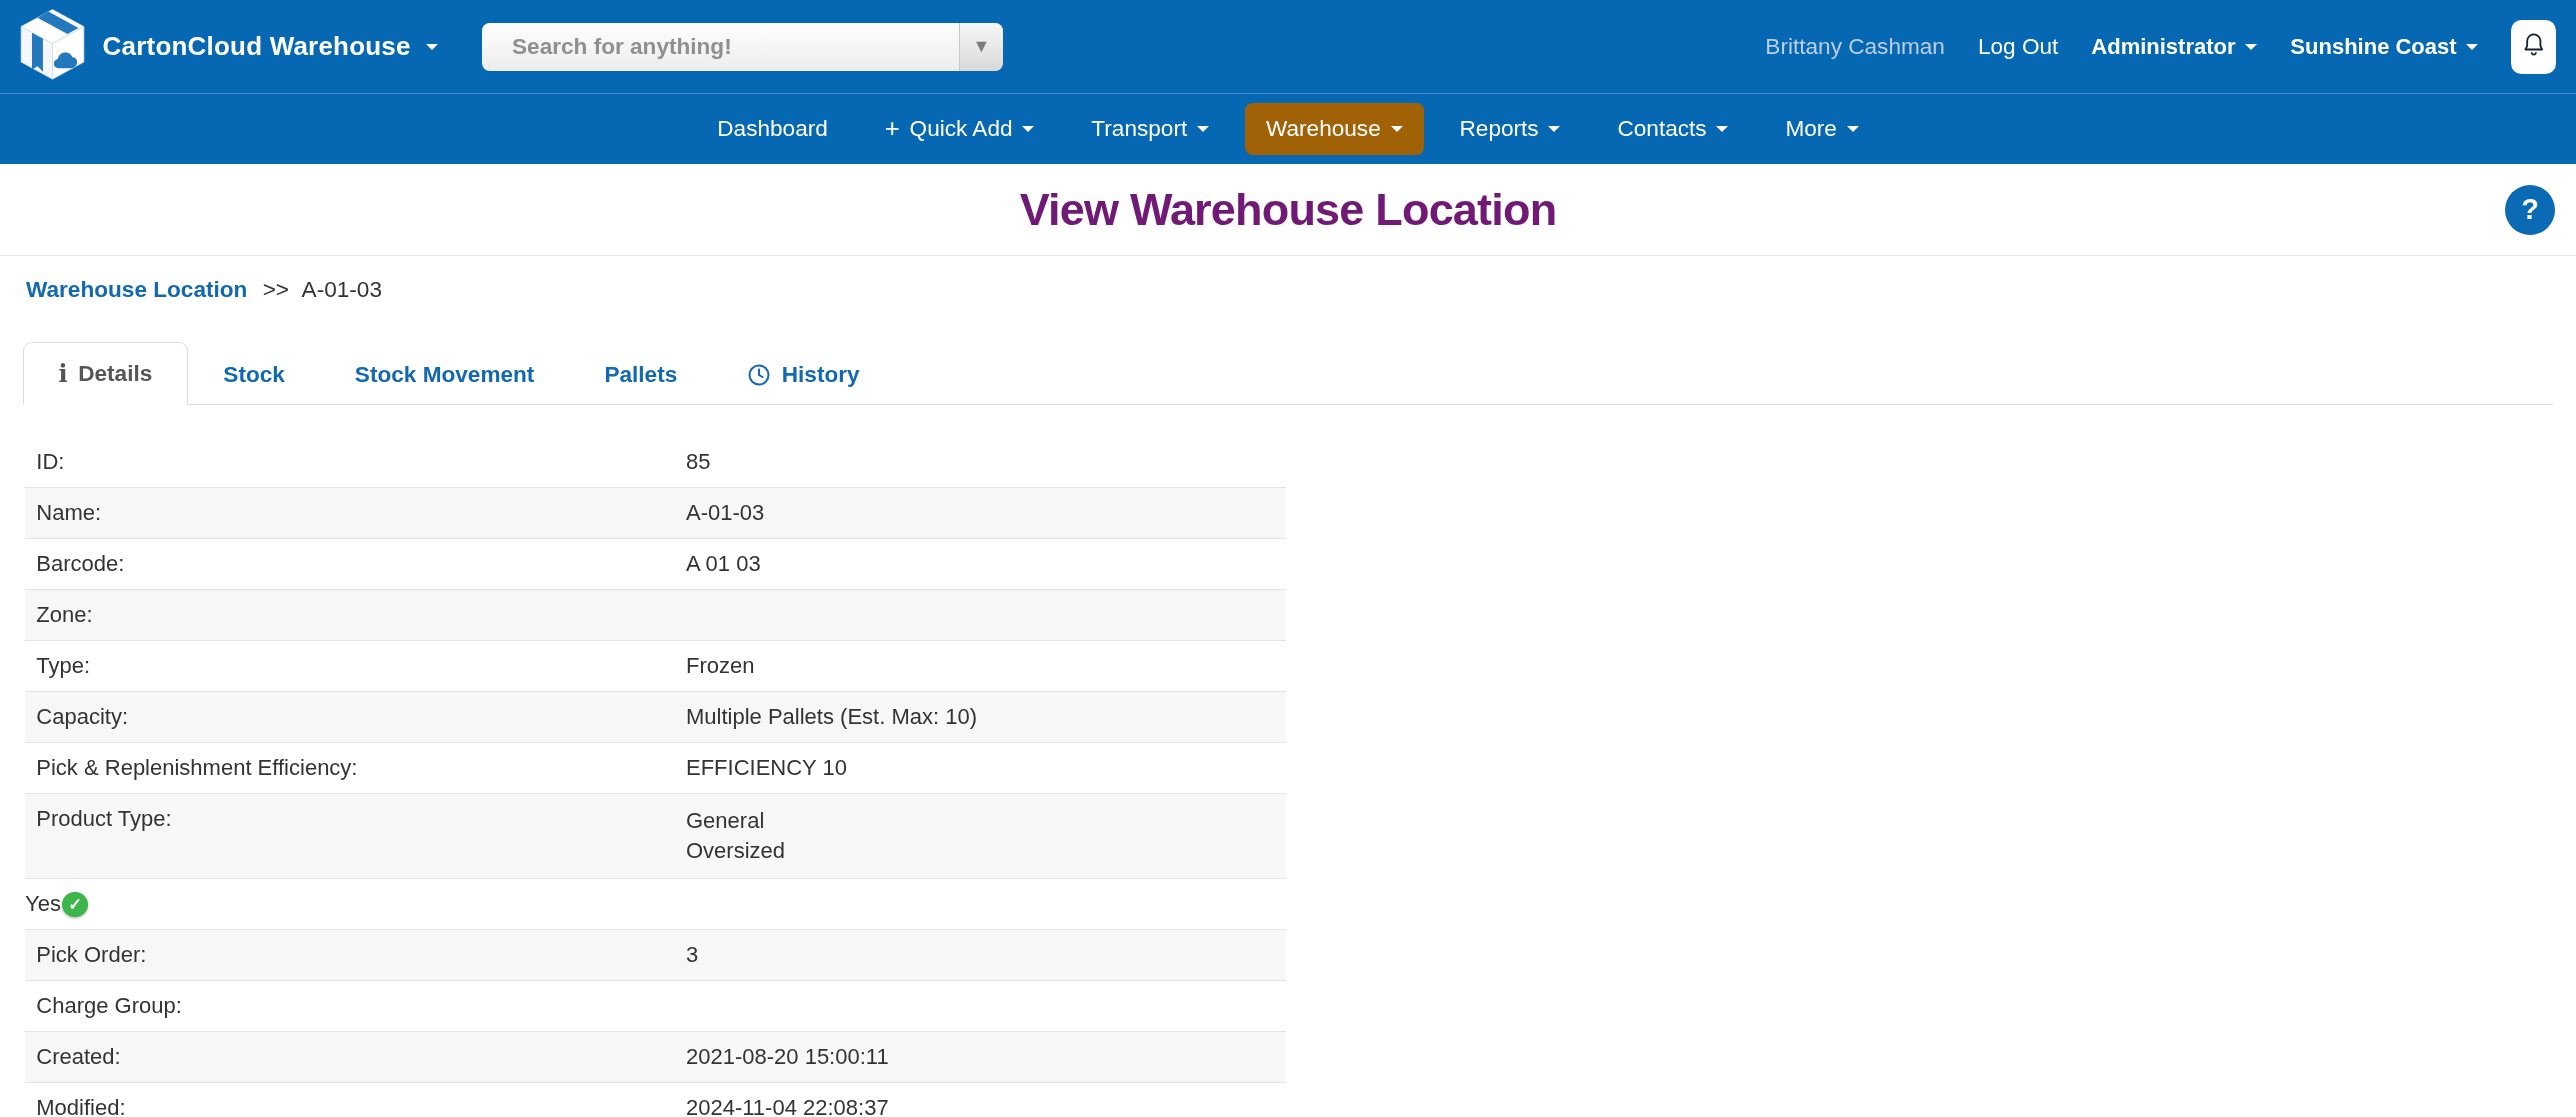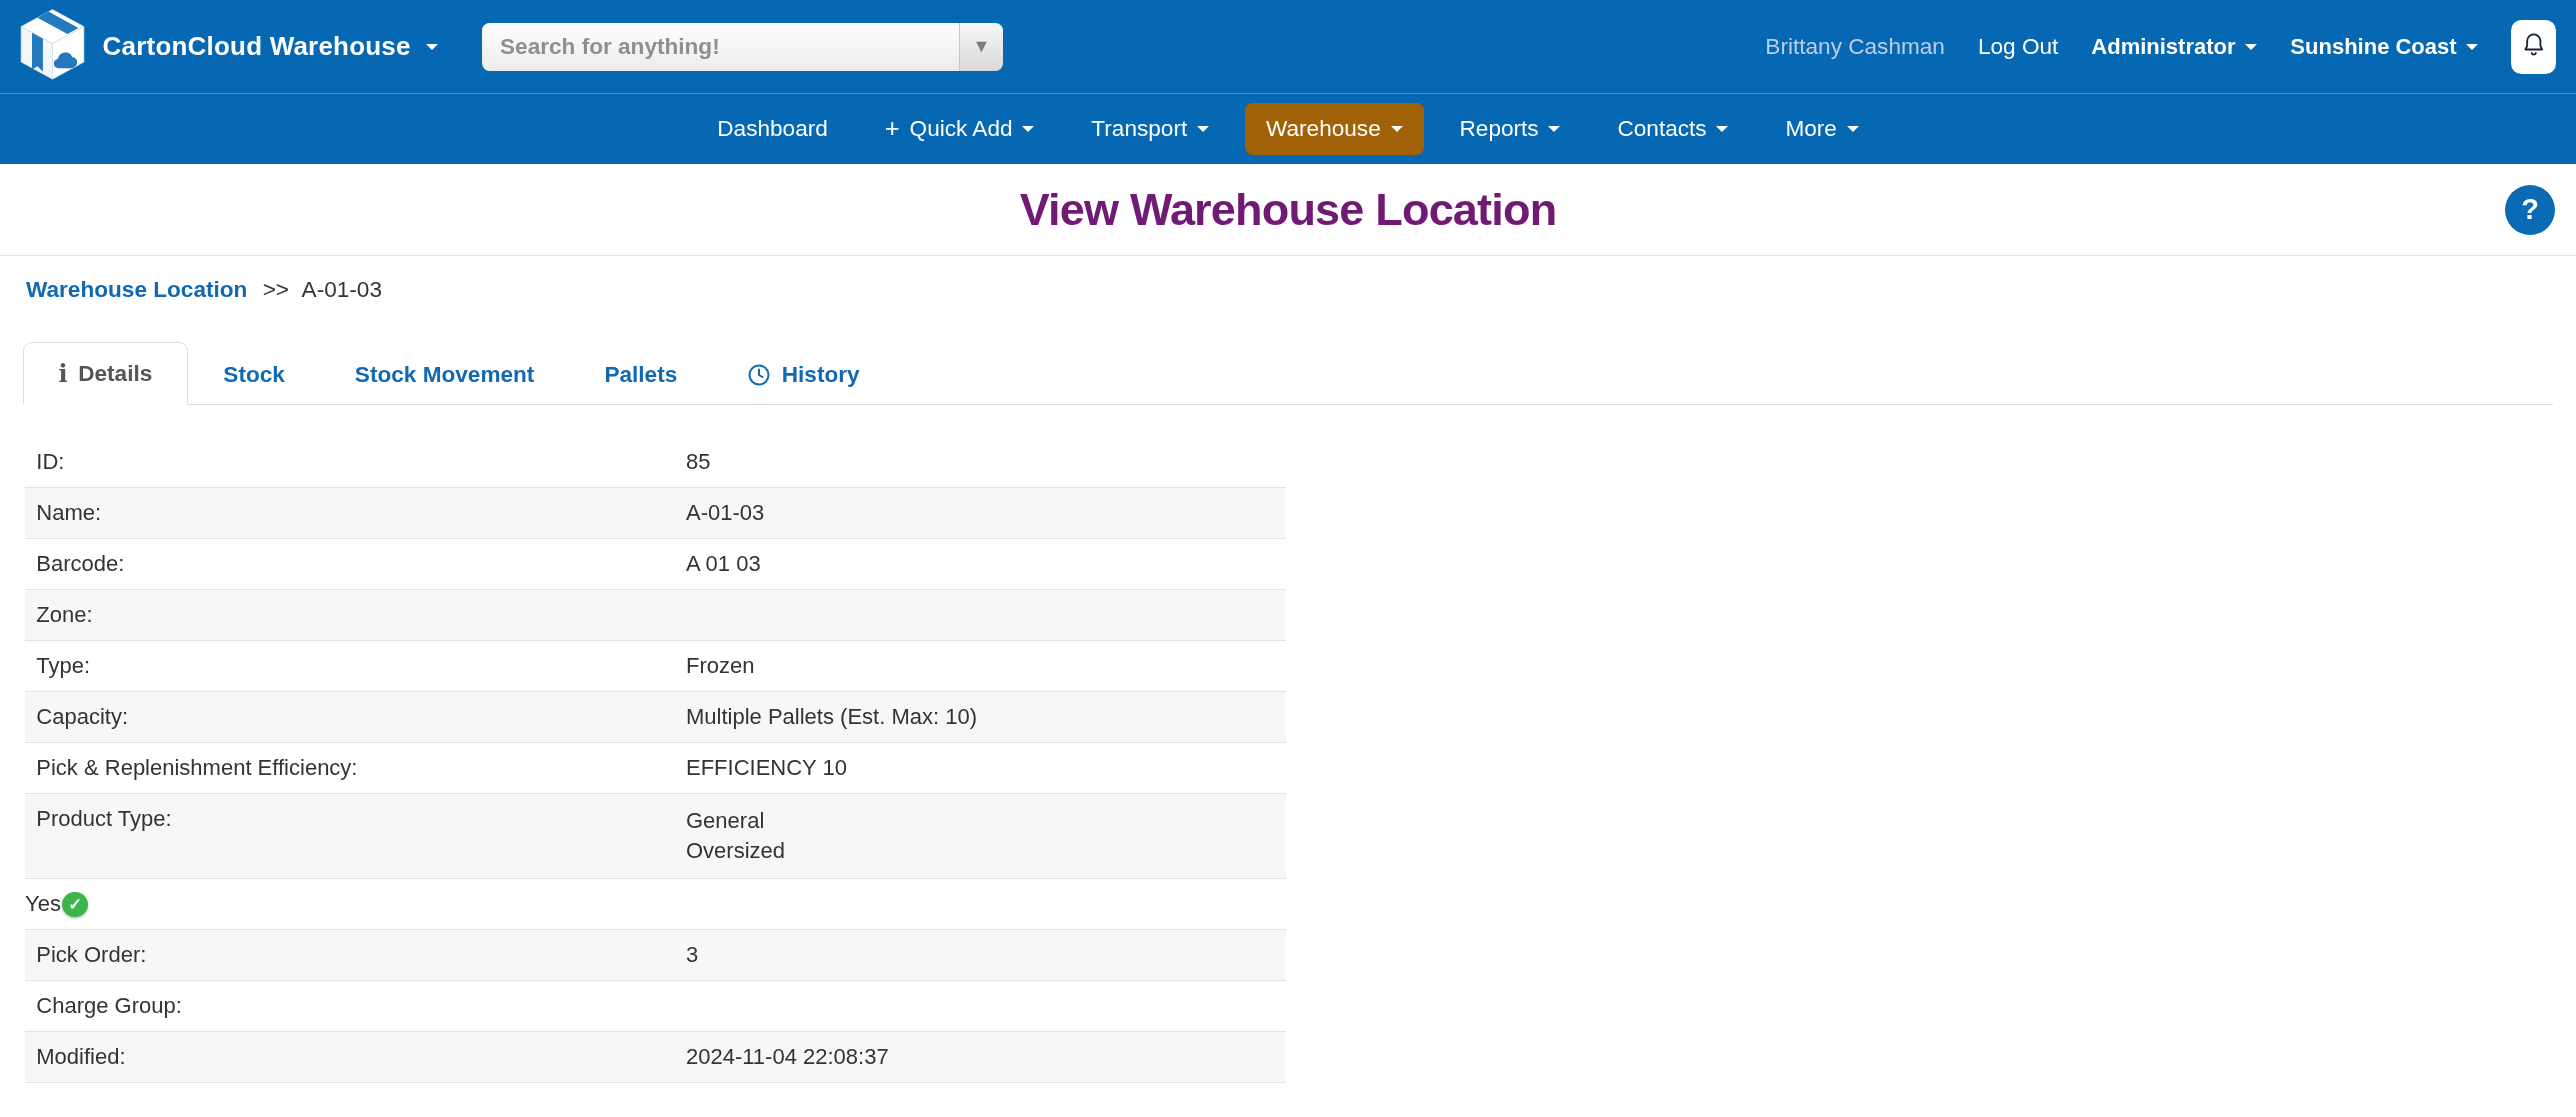--- a/index.html
+++ b/index.html
@@ -12,21 +12,21 @@
   .brand-group { position:absolute; left:16.6px; top:0; height:100%;
     display:flex; align-items:center; gap:15px; }
   .brand-text { color:#fff; font-size:26px; font-weight:bold; letter-spacing:0.2px; cursor:pointer; }
   .caret { display:inline-block; width:0; height:0;
     border-left:6.8px solid transparent; border-right:6.8px solid transparent;
     border-top:7.5px solid #fff; }
   .caret.small { border-left-width:6px; border-right-width:6px; border-top-width:6.8px; }
 
   .search-group { position:absolute; left:482px; top:22.6px; width:521px; height:48px;
     display:flex; border-radius:7.5px; overflow:hidden; box-shadow:inset 0 1.5px 2.3px rgba(0,0,0,.15); }
-  .search-group input { flex:1; border:none; outline:none; padding:0 18px;
+  .search-group input { flex:1; border:none; outline:none; padding:0 30px;
     font-family:inherit; font-size:22.6px; font-weight:600; color:#555;
     background:linear-gradient(#fefefe,#ececec); }
   .search-group input::placeholder { color:#8f8f8f; }
   .search-drop { width:44px; border:none; border-left:1.5px solid #c9c9c9;
     background:linear-gradient(#f7f7f7,#d9d9d9); cursor:pointer;
     display:flex; align-items:center; justify-content:center; }
   .drop-arrow { font-size:18px; color:#7c7c7c; }
 
   .user-group { position:absolute; right:19.6px; top:0; height:100%;
     display:flex; align-items:center; gap:33px; }
@@ -239,17 +239,21 @@
   </div>
   <div class="drow">
     <div class="dlabel">Pick Order:</div>
     <div class="dvalue">3</div>
   </div>
   <div class="drow">
     <div class="dlabel">Charge Group:</div>
     <div class="dvalue"></div>
   </div>
   <div class="drow">
+    <div class="dlabel">Created:</div>
+    <div class="dvalue">2021-08-20 15:00:11</div>
+  </div>
+  <div class="drow">
     <div class="dlabel">Modified:</div>
     <div class="dvalue">2024-11-04 22:08:37</div>
   </div>
 </div>
 
 
 </body></html>

